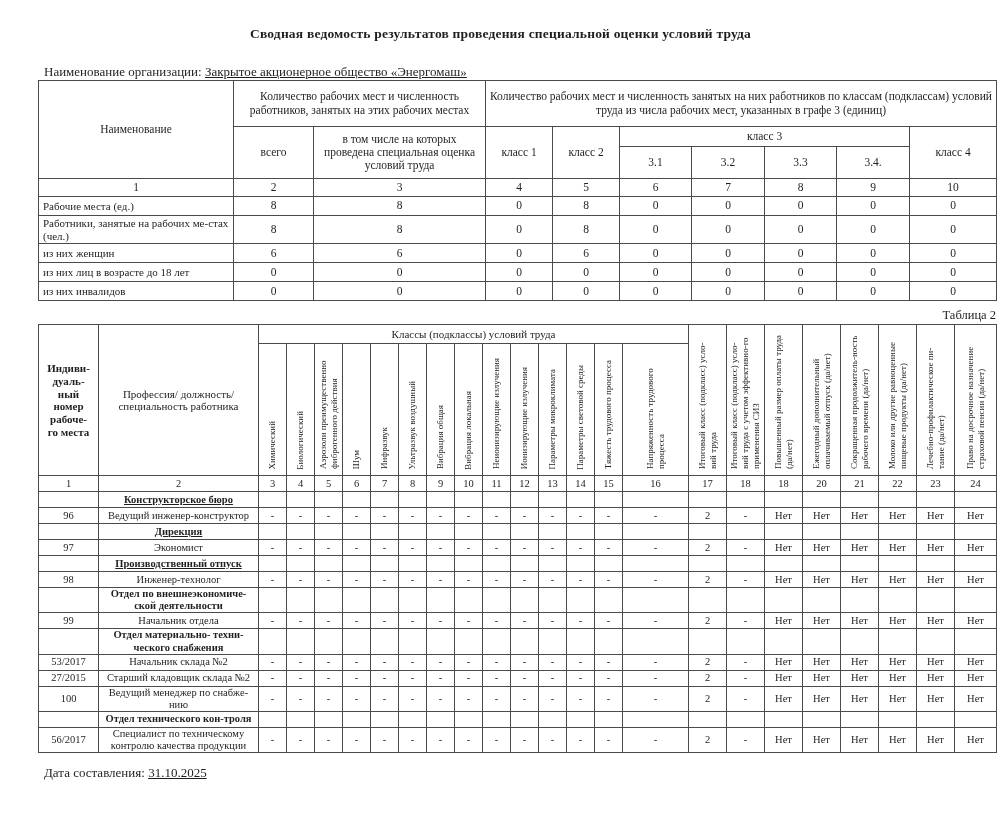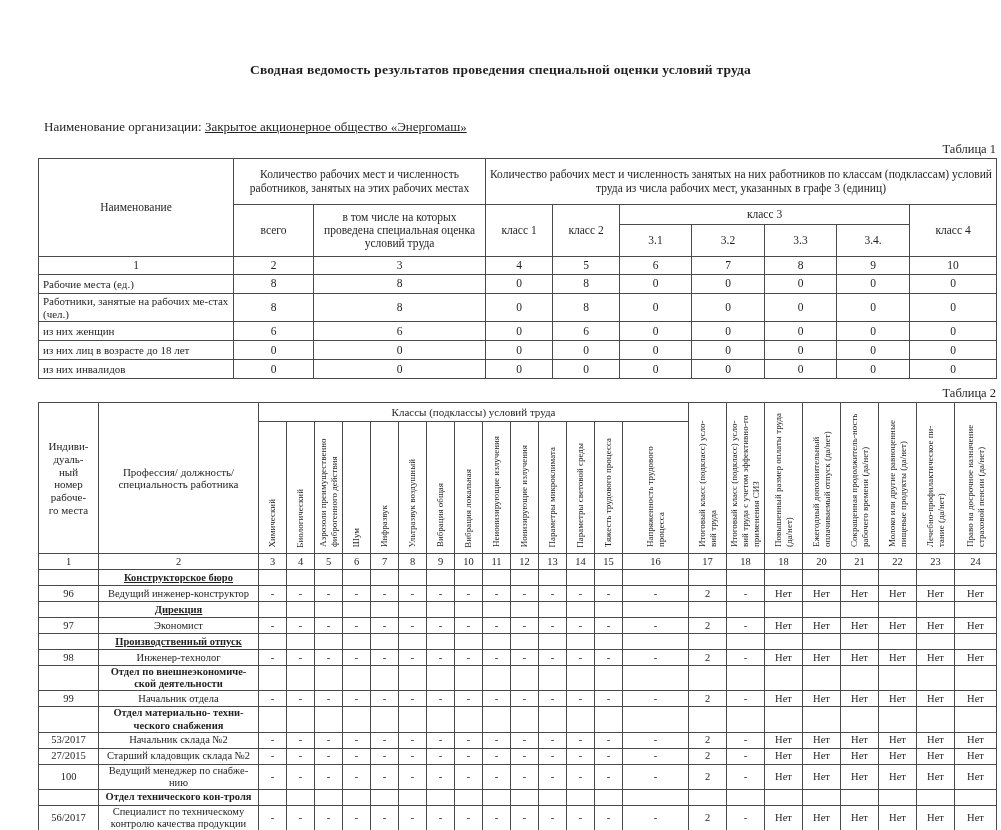--- a/index.html
+++ b/index.html
@@ -1,35 +1,35 @@
 <!DOCTYPE html>
 <html><head>
 <meta charset="utf-8">
 <style>
   html,body{margin:0;padding:0;background:#ffffff;}
   body{width:1001px;height:830px;font-family:"Liberation Serif","DejaVu Serif",serif;color:#1f1f1f;}
   .page{position:relative;width:1001px;height:830px;overflow:hidden;background:#fff;}
-  .doc-title{padding-top:62px;text-align:center;font-weight:bold;font-size:13.5px;letter-spacing:.2px;}
-  .org-line{margin:41px 0 0 44px;font-size:13px;}
+  .doc-title{padding-top:26px;text-align:center;font-weight:bold;font-size:13.5px;letter-spacing:.2px;}
+  .org-line{margin:22px 0 0 44px;font-size:13px;}
   .u{text-decoration:underline;}
   .cap{width:958px;margin:7px 0 1px 38px;text-align:right;font-size:12.5px;}
   table{border-collapse:collapse;table-layout:fixed;margin-left:38px;width:958px;border:1.5px solid #3a3a3a;}
   td{border:1px solid #4a4a4a;text-align:center;vertical-align:middle;padding:0 2px;font-size:11.5px;overflow:hidden;}
   
   #t1 thead td{font-size:11.5px;line-height:1.15;padding:1px 3px;margin-top:16px;}
   #t1 tr.h1{height:46px;}
   #t1 tr.h2{height:20px;}
   #t1 tr.h3{height:32px;}
   .numrow td{height:15px;font-size:11px;padding:0;}
   #t1 tbody td{height:16px;line-height:1.15;}
   #t1 tbody td.lbl{text-align:left;font-size:11px;padding:1px 4px;}
   
   #t2{margin-top:1px;}
   #t2 td{font-size:10.5px;line-height:1.15;}
-  #t2 .idhead{white-space:pre-line;font-size:11px;}
+  #t2 .idhead{white-space:pre-line;font-size:11px;font-weight:bold;}
   #t2 .profhead{font-size:11px;}
   #t2 .band{font-size:11px;height:18px;}
   #t2 #t2-factors{height:128px;}
   .rot-cell{vertical-align:bottom;padding:3px 0;}
   .rot{display:inline-block;writing-mode:vertical-rl;transform:rotate(180deg);font-size:9px;line-height:1.2;text-align:left;max-height:122px;}
   .rot-cell.res .rot{max-height:138px;}
   #t2 tbody td{height:15px;}
   #t2 tbody td.c-prof{font-size:10.5px;padding:0 3px;}
   #t2 tbody td.section{font-weight:bold;}
   #t2 tbody td.section.und{text-decoration:underline;}
@@ -40,21 +40,20 @@
 
 <div class="page">
 
   <div class="doc-title">Сводная ведомость результатов проведения специальной оценки условий труда</div>
 
   <div class="org-line">
     <span>Наименование организации:</span>
     <span class="u">Закрытое акционерное общество «Энергомаш»</span>
   </div>
 
-  <div class="cap">Таблица 1</div>
 
   <table id="t1">
     <colgroup>
       <col style="width:195px">
         <col style="width:80px">
         <col style="width:172px">
       <col style="width:67px">
         <col style="width:67px">
         <col style="width:72px">
       <col style="width:73px">

